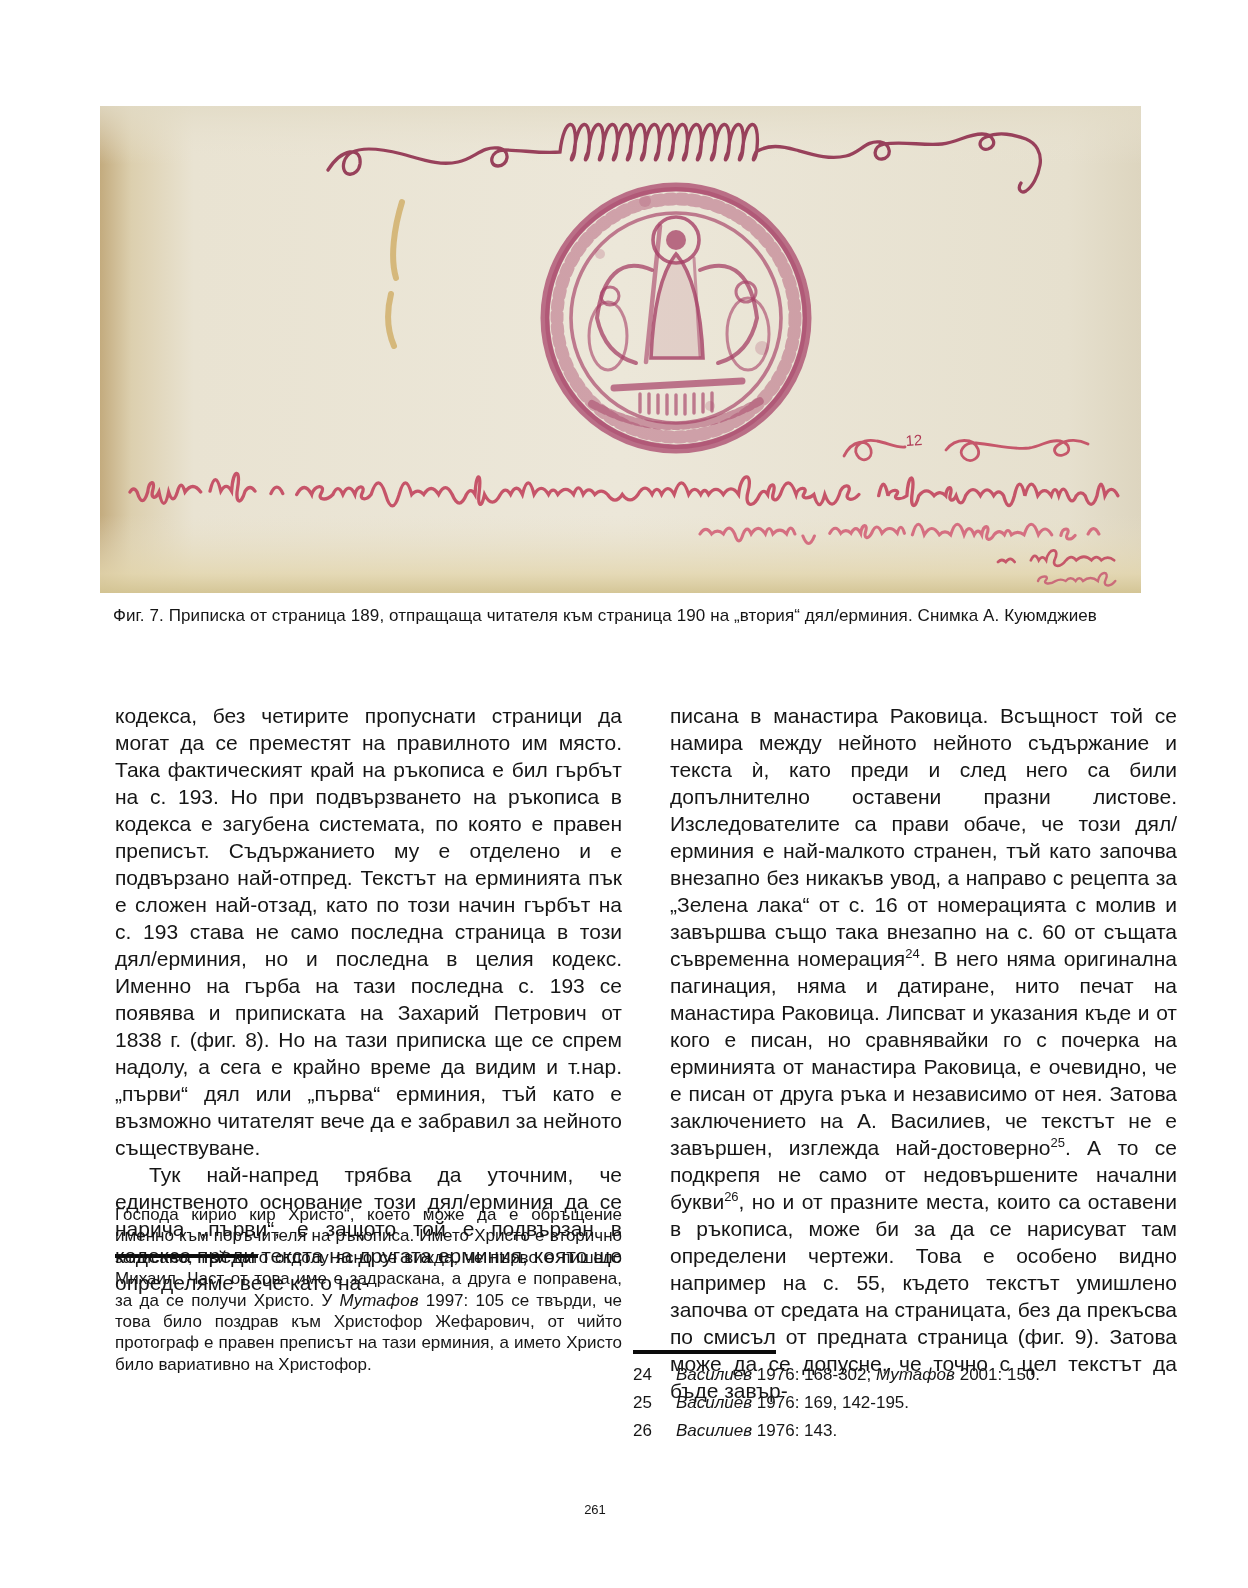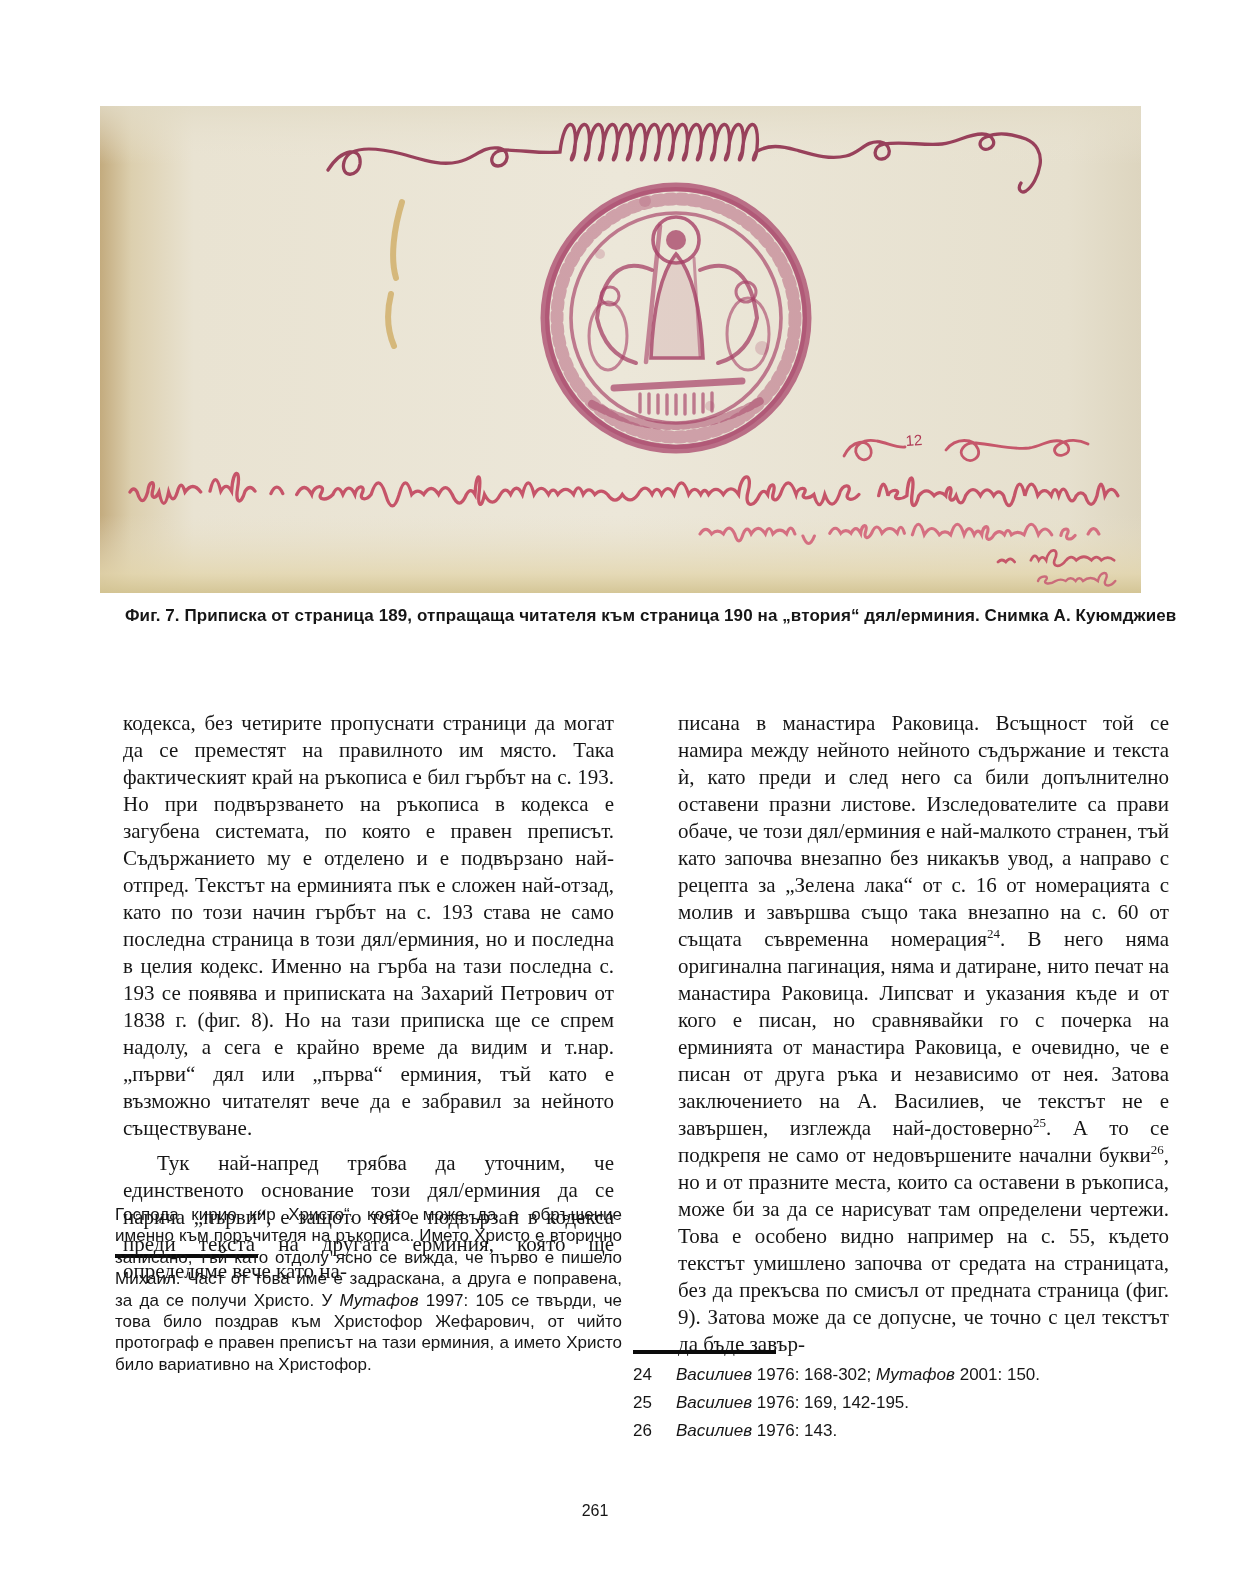--- a/index.html
+++ b/index.html
@@ -1,38 +1,38 @@
 <!DOCTYPE html>
 <html><head>
 <meta charset="utf-8">
 <style>
   html,body{margin:0;padding:0;}
   body{position:relative;width:1248px;height:1588px;background:#ffffff;
        font-family:"Liberation Sans",sans-serif;color:#161616;overflow:hidden;}
   .figure-photo{position:absolute;left:100px;top:106px;width:1041px;height:487px;}
   .figure-photo svg{display:block;width:100%;height:100%;}
-  .caption{position:absolute;left:125px;top:606px;width:1030px;font-size:17px;
-           font-weight:bold;letter-spacing:0.1px;white-space:nowrap;}
+  .caption{position:absolute;left:113px;top:606px;width:1030px;font-size:17px;
+           font-weight:normal;letter-spacing:0.1px;white-space:nowrap;}
   .col{position:absolute;top:702px;width:507px;font-size:21px;line-height:27px;
        text-align:justify;hyphens:none;}
   .col-left{left:115px;}
   .col-right{left:670px;}
-  .col p{margin:8px;padding:0;font-family:Liberation Serif, serif;}
+  .col p{margin:0;padding:0;}
   .col p.indent{text-indent:34px;}
   sup{font-size:13px;line-height:0;vertical-align:baseline;position:relative;top:-8px;}
   em{font-style:italic;}
   .fn-rule{position:absolute;width:143px;height:4px;background:#0b0b0b;}
   .fn-rule-left{left:115px;top:1254px;}
   .fn-rule-right{left:633px;top:1350px;}
   .fn-left{position:absolute;left:115px;top:1204px;width:507px;font-size:17px;
            line-height:21.4px;text-align:justify;}
   .fn-right{position:absolute;left:633px;top:1364px;width:507px;font-size:17px;}
   .fn-item{display:flex;line-height:21px;margin-bottom:7px;}
   .fn-num{width:43px;flex:none;}
-  .page-number{position:absolute;left:0;top:1502px;width:1190px;text-align:center;font-size:16px;}
+  .page-number{position:absolute;left:0;top:1502px;width:1190px;text-align:center;font-size:13px;}
 </style>
 </head>
 <body>
 
 <div>
 
   <div class="figure-photo">
     <svg viewBox="0 0 1041 487">
       <defs>
         <linearGradient id="paperH" x1="0" y1="0" x2="1" y2="0">

